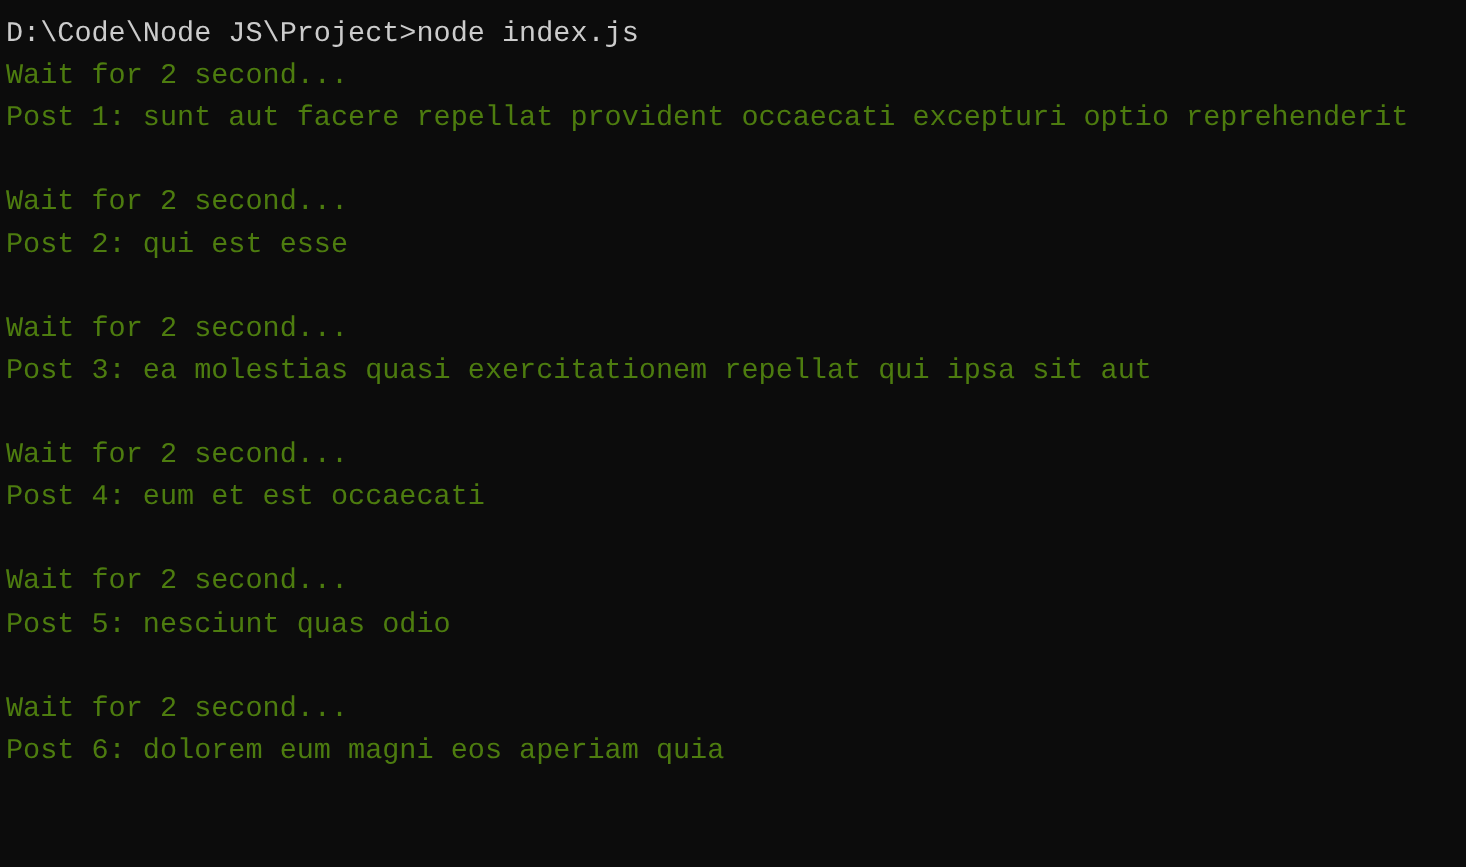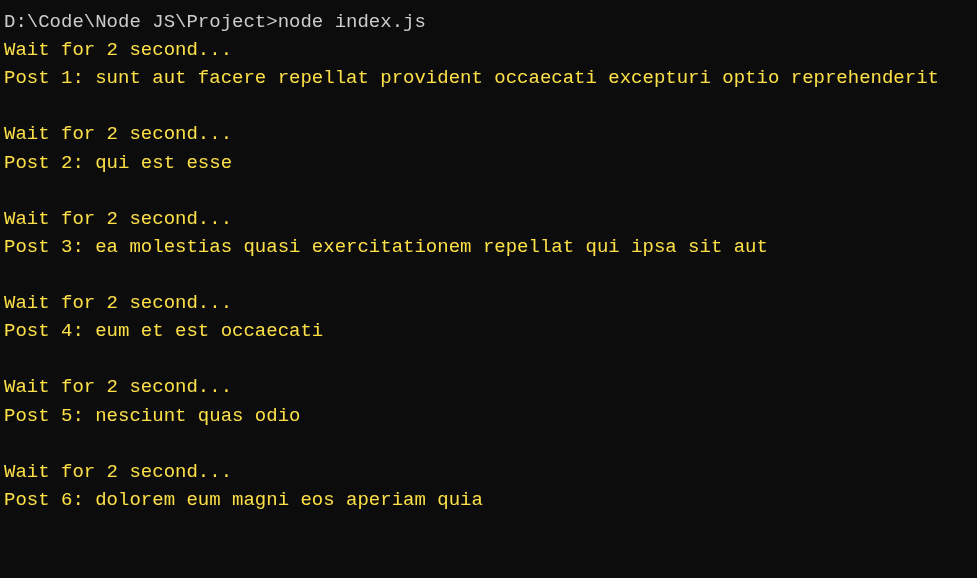--- a/index.html
+++ b/index.html
@@ -22,21 +22,21 @@
       white-space: pre-wrap;
       word-break: break-all;
     }
     .prompt-path {
       color: #cccccc;
     }
     .command {
       color: #cccccc;
     }
     .output-line {
-      color: #fde047;
+      color: #4d7c0f;
     }
   </style>
 </head>
 <body>
 
 <div class="terminal"><span class="prompt-path">D:\Code\Node JS\Project&gt;</span><span class="command">node index.js</span>
 <div class="output-line" id="output" style="white-space: pre-wrap;">Wait for 2 second...
 Post 1: sunt aut facere repellat provident occaecati excepturi optio reprehenderit
 
 Wait for 2 second...

